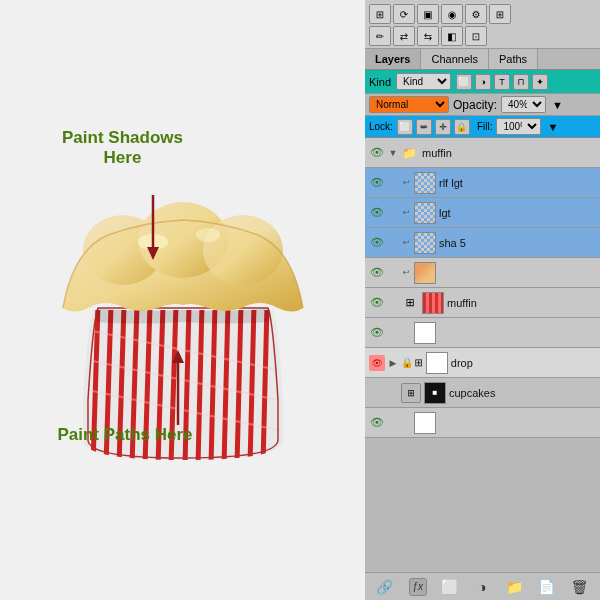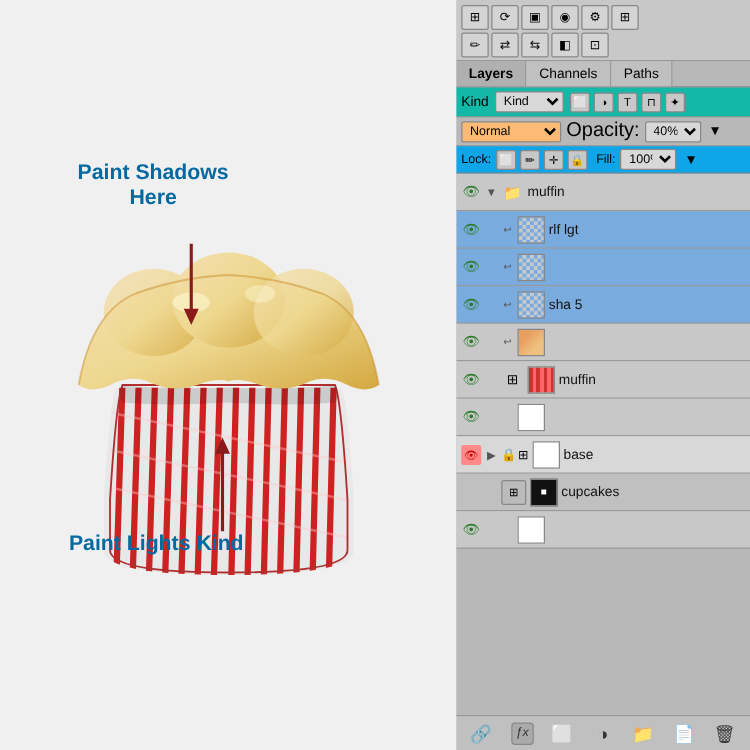--- a/index.html
+++ b/index.html
@@ -104,25 +104,25 @@
       align-items: center;
       padding: 2px 4px;
       gap: 4px;
       background: #b8b8b8;
       border-bottom: 1px solid #999;
     }
     .blend-select {
       font-size: 10px;
       padding: 1px 2px;
       border: 1px solid #888;
-      background: #fdba74;
+      background: #f97316;
       border-radius: 2px;
       width: 80px;
     }
-    .opacity-label { font-size: 16px; }
+    .opacity-label { font-size: 12px; }
     .opacity-select {
       font-size: 10px;
       padding: 1px 2px;
       border: 1px solid #888;
       background: #d8d8d8;
       border-radius: 2px;
       width: 45px;
     }
 
     
@@ -253,21 +253,21 @@
       display: flex;
       align-items: center;
       justify-content: center;
     }
 
     
     .annotation {
       position: absolute;
       font-size: 17px;
       font-weight: bold;
-      color: #0369a1;
+      color: #4d7c0f;
       text-align: center;
       line-height: 1.2;
     }
 
     
     .canvas-svg {
       position: absolute;
       top: 0; left: 0;
       width: 100%; height: 100%;
       pointer-events: none;
@@ -355,21 +355,21 @@
       <path d="M30,248 Q40,190 75,175 Q110,162 150,160 Q190,162 225,175 Q260,190 270,248" fill="none" stroke="#c8902a" stroke-width="1.5" opacity="0.5"></path>
 
       <ellipse cx="120" cy="182" rx="15" ry="8" fill="rgba(255,255,220,0.5)"></ellipse>
       <ellipse cx="175" cy="175" rx="12" ry="7" fill="rgba(255,255,220,0.4)"></ellipse>
 
       <path d="M65,248 Q100,252 150,250 Q200,252 235,248 Q240,255 235,262 Q200,265 150,262 Q100,265 65,262 Q60,255 65,248 Z" fill="rgba(0,0,0,0.12)"></path>
     </svg>
 
     <div class="annotation" style="top: 88px; left: 20px; width: 160px;">Paint Shadows Here</div>
 
-    <div class="annotation" style="bottom: 115px; left: 30px; width: 145px;">Paint Lights Kind</div>
+    <div class="annotation" style="bottom: 115px; left: 30px; width: 145px;">Paint Paths Here</div>
 
     <svg class="canvas-svg">
 
       <line x1="130" y1="155" x2="130" y2="210" stroke="#8b1a1a" stroke-width="2.5"></line>
       <polygon points="130,220 124,207 136,207" fill="#8b1a1a"></polygon>
 
       <line x1="155" y1="385" x2="155" y2="320" stroke="#8b1a1a" stroke-width="2.5"></line>
       <polygon points="155,310 149,323 161,323" fill="#8b1a1a"></polygon>
     </svg>
   </div>
@@ -456,20 +456,21 @@
       <div class="layer-arrow" style="font-size:8px; color:#555;">↩</div>
       <div class="layer-thumb checkerboard"></div>
       <span class="layer-name">rlf lgt</span>
     </div>
 
     <div class="layer-item highlighted">
       <div class="layer-eye active">👁</div>
       <div class="layer-indent"></div>
       <div class="layer-arrow" style="font-size:8px; color:#555;">↩</div>
       <div class="layer-thumb checkerboard"></div>
+      <span class="layer-name">lgt</span>
     </div>
 
     <div class="layer-item highlighted">
       <div class="layer-eye active">👁</div>
       <div class="layer-indent"></div>
       <div class="layer-arrow" style="font-size:8px; color:#555;">↩</div>
       <div class="layer-thumb checkerboard"></div>
       <span class="layer-name">sha 5</span>
     </div>
 
@@ -496,21 +497,21 @@
     </div>
 
     <div class="layer-item" style="background:#d8d8d8;">
       <div class="layer-eye red" style="color:#cc0000; background:#f88; border-radius:2px; width:16px; height:16px; display:flex; align-items:center; justify-content:center; font-size:9px;">👁</div>
       <div class="layer-arrow">▶</div>
       <div style="display:flex; align-items:center; gap:1px;">
         <span style="font-size:10px;">🔒</span>
         <span style="font-size:10px;">⊞</span>
       </div>
       <div class="layer-thumb white"></div>
-      <span class="layer-name">base</span>
+      <span class="layer-name">drop</span>
     </div>
 
     <div class="layer-item" style="background:#c0c0c0;">
       <div class="layer-eye" style="width:16px; height:16px;"></div>
       <div class="layer-indent"></div>
       <div style="display:flex; gap:1px;">
         <div style="width:20px; height:20px; background:#bbb; border:1px solid #888; border-radius:2px; display:flex; align-items:center; justify-content:center; font-size:9px;">⊞</div>
       </div>
       <div class="layer-thumb black">
         <span style="color:white; font-size:8px;">■</span>

